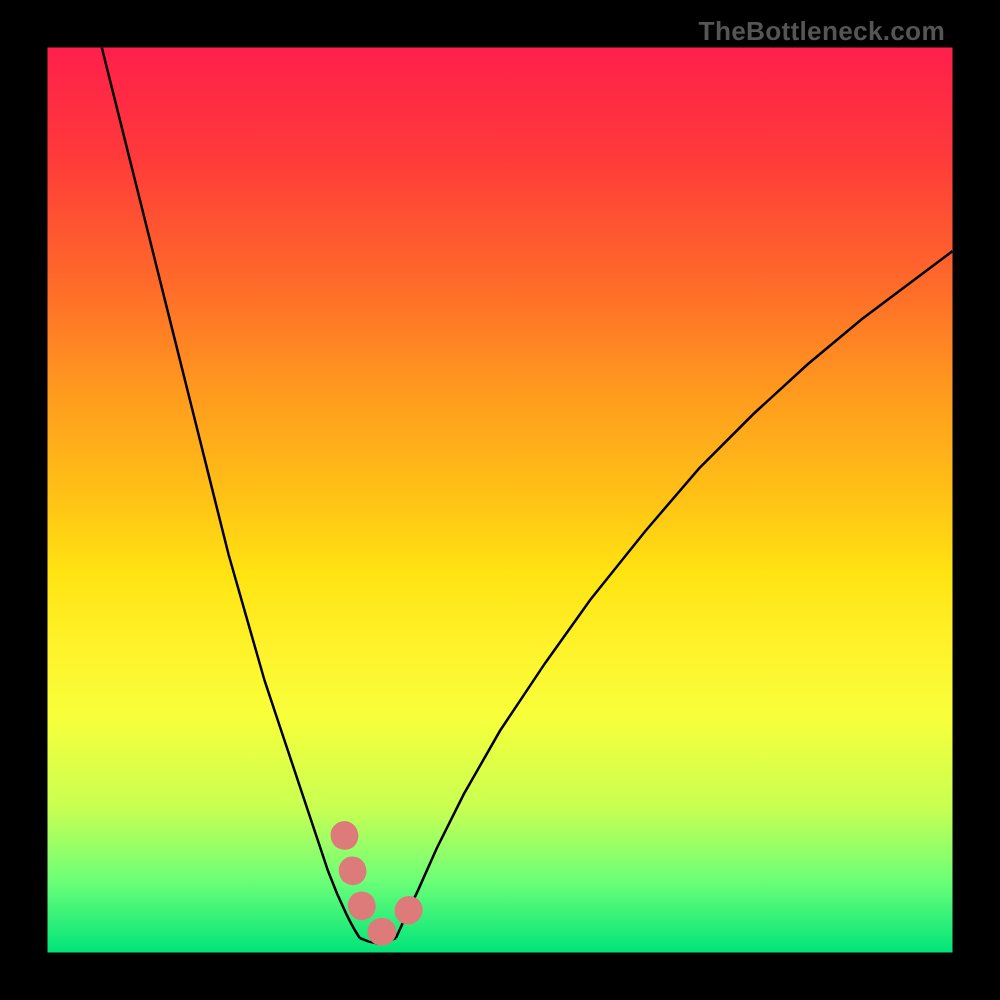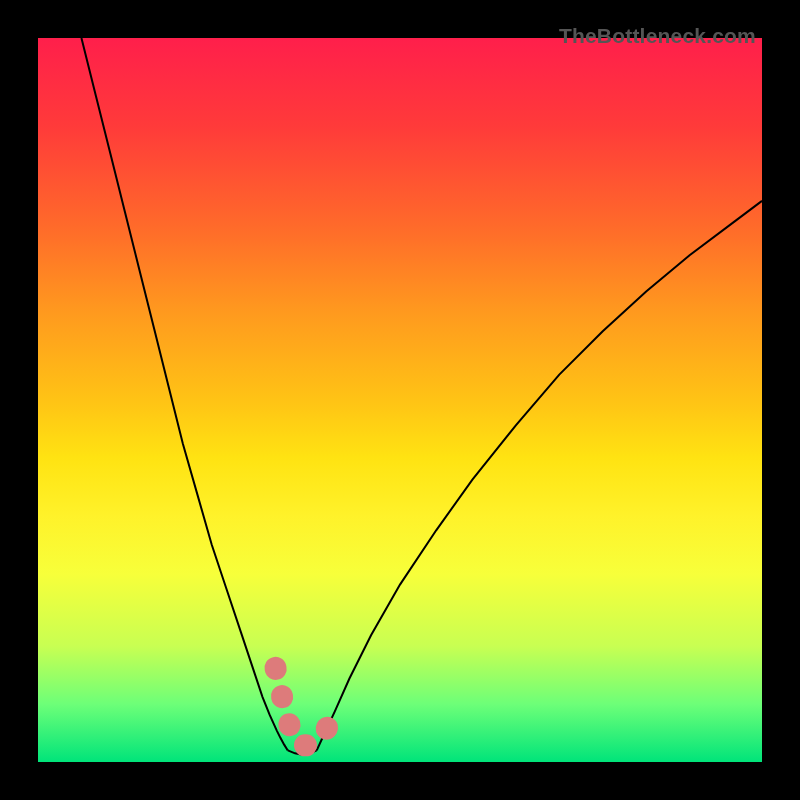--- a/index.html
+++ b/index.html
@@ -29,14 +29,14 @@
   <svg class="curves" width="800" height="800">
     <path fill="none" stroke-width="2" d="M81.44 38.00 L95.92 95.92 L110.40 153.84 L124.88 211.76 L139.36 269.68 L153.84 327.60 L168.32 385.52 L182.80 443.44 L197.28 494.12 L211.76 544.80 L226.24 588.24 L240.72 631.68 L255.20 675.12 L262.44 696.84 L269.68 714.94 L276.92 730.87 L280.54 738.11 L284.16 744.62 L287.78 750.42" stroke="#000000"></path>
     <path fill="none" stroke-width="2" d="M287.78 750.42 L295.02 753.31 L302.26 754.76 L309.50 753.31 L316.74 750.42" stroke="#000000"></path>
     <path fill="none" stroke-width="2" d="M316.74 750.42 L323.98 734.49 L334.84 711.32 L349.32 678.74 L371.04 635.30 L400.00 584.62 L436.20 530.32 L472.40 479.64 L515.84 425.34 L559.28 374.66 L602.72 331.22 L646.16 291.40 L689.60 255.20 L733.04 222.62 L762.00 200.90" stroke="#000000"></path>
   </svg>
 
   <svg class="marker" width="800" height="800">
     <path fill="none" stroke-linecap="round" d="M275.47 667.88 L281.26 693.22 L286.33 714.94 L291.40 730.87 L294.30 738.83 L297.19 743.18 L301.54 745.35 L307.33 745.35 L313.12 743.90 L318.19 740.28 L323.26 734.49 L329.05 724.35 L334.12 712.77" stroke="#dd7b7b" stroke-width="22" stroke-dasharray="1 28"></path>
   </svg>
 
-  <div class="watermark" style="right: 44px; top: 14px; font-size: 21px; margin-top: 10px;">TheBottleneck.com</div>
+  <div class="watermark" style="right: 44px; top: 14px; font-size: 21px;">TheBottleneck.com</div>
 </div>
 
 </body></html>

